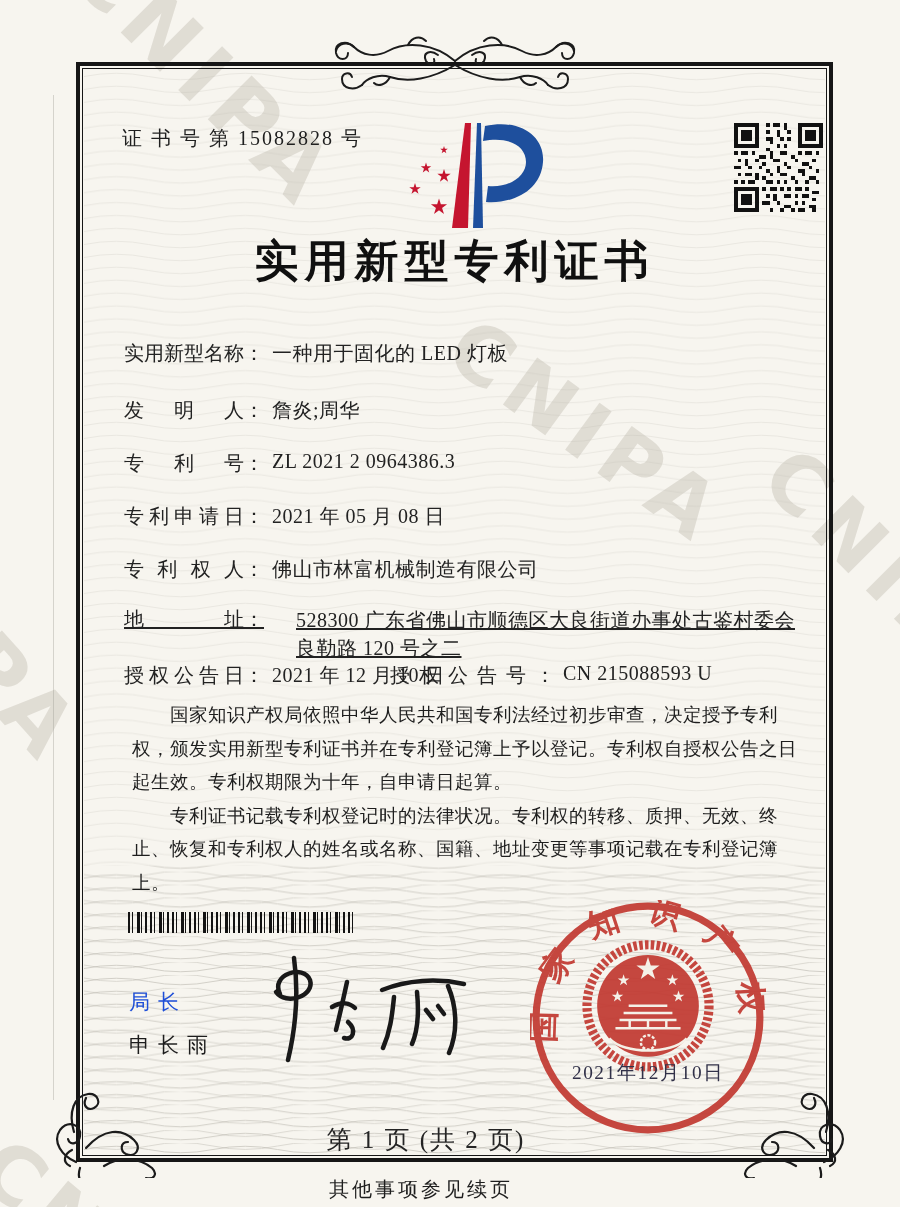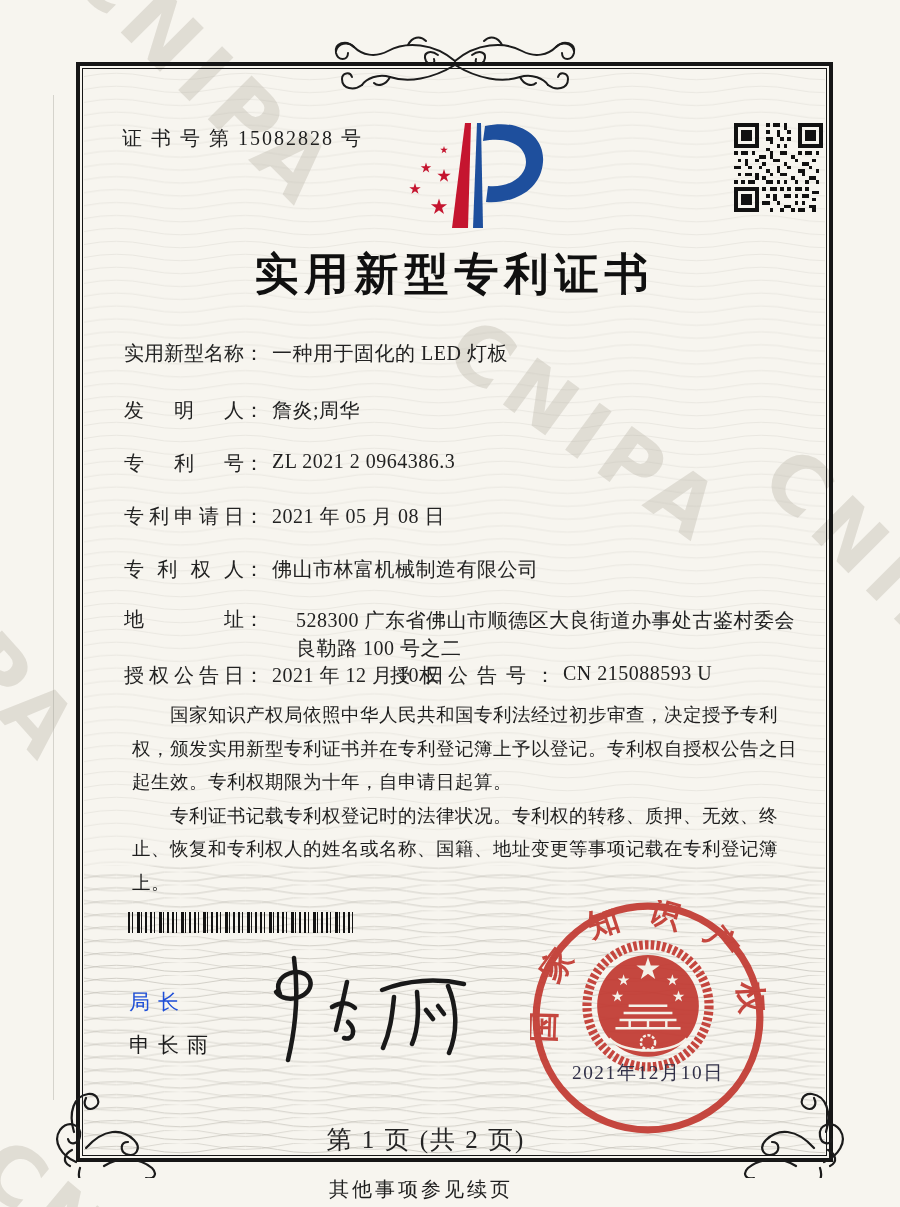--- a/index.html
+++ b/index.html
@@ -21,29 +21,29 @@
   .wm-e{left:20px;top:1120px;font-size:80px;transform:rotate(40deg);}
   .frame{position:absolute;left:76px;top:62px;width:757px;height:1100px;border:4px solid #161616;box-sizing:border-box;}
   .frame-inner{position:absolute;inset:2px;border:1px solid #161616;pointer-events:none;}
   .waves-svg{position:absolute;inset:4px;width:calc(100% - 8px);height:calc(100% - 8px);}
   .ornament{position:absolute;pointer-events:none;}
   .cert-no{position:absolute;left:122px;top:125px;font-size:20px;letter-spacing:2px;color:#1f1f1f;}
   .logo{position:absolute;left:382px;top:110px;}
   .qr{position:absolute;left:734px;top:123px;}
   .doc-title{
     position:absolute;left:76px;top:232px;width:757px;text-align:center;
-    font-size:44px;font-weight:700;letter-spacing:6px;color:#101010;margin-top:13px;
+    font-size:44px;font-weight:700;letter-spacing:6px;color:#101010;
   }
   .field{position:absolute;left:124px;font-size:20px;display:flex;align-items:flex-start;color:#222;}
   .flabel{display:inline-block;width:120px;text-align:justify;text-align-last:justify;flex:none;}
   .fcolon{flex:none;}
   .fvalue{margin-left:8px;letter-spacing:.5px;}
   .addr-lines div{line-height:28px;margin-left:24px;}
   .f-name{top:340px;} .f-inventor{top:397px;} .f-patno{top:450px;}
-  .f-filing{top:503px;} .f-patentee{top:556px;} .f-addr{top:606px;} .f-grantdate{top:662px;}
+  .f-filing{top:503px;} .f-patentee{top:556px;} .f-addr{top:606px;text-decoration:underline;} .f-grantdate{top:662px;}
   .grant-no{position:absolute;left:390px;top:662px;font-size:20px;display:flex;color:#222;}
   .grant-no .glabel{letter-spacing:9px;}
   .grant-no .fvalue{text-align:center;}
   .body-text{position:absolute;left:132px;top:699px;width:676px;}
   .body-text p{margin:0;font-size:18.5px;line-height:33.5px;text-indent:2.05em;letter-spacing:.5px;color:#1e1e1e;}
   .barcode{
     position:absolute;left:128px;top:912px;width:227px;height:21px;
     background:repeating-linear-gradient(90deg,
       #131313 0 2px,transparent 2px 4px,#131313 4px 5px,transparent 5px 9px,
       #131313 9px 12px,transparent 12px 13px,#131313 13px 14px,transparent 14px 17px,
@@ -181,21 +181,21 @@
   <div class="field f-patentee">
     <span class="flabel">专利权人</span>
       <span class="fcolon">：</span>
     <span class="fvalue">佛山市林富机械制造有限公司</span>
   </div>
   <div class="field f-addr">
     <span class="flabel">地址</span>
       <span class="fcolon">：</span>
     <span class="fvalue addr-lines">
       <div>528300 广东省佛山市顺德区大良街道办事处古鉴村委会</div>
-      <div>良勒路 100 号之二</div>
+      <div>良勒路 120 号之二</div>
     </span>
   </div>
   <div class="field f-grantdate">
     <span class="flabel">授权公告日</span>
       <span class="fcolon">：</span>
     <span class="fvalue">2021 年 12 月 10 日</span>
   </div>
   <div class="grant-no">
     <span class="glabel">授权公告号</span>
       <span class="fcolon">：</span>

